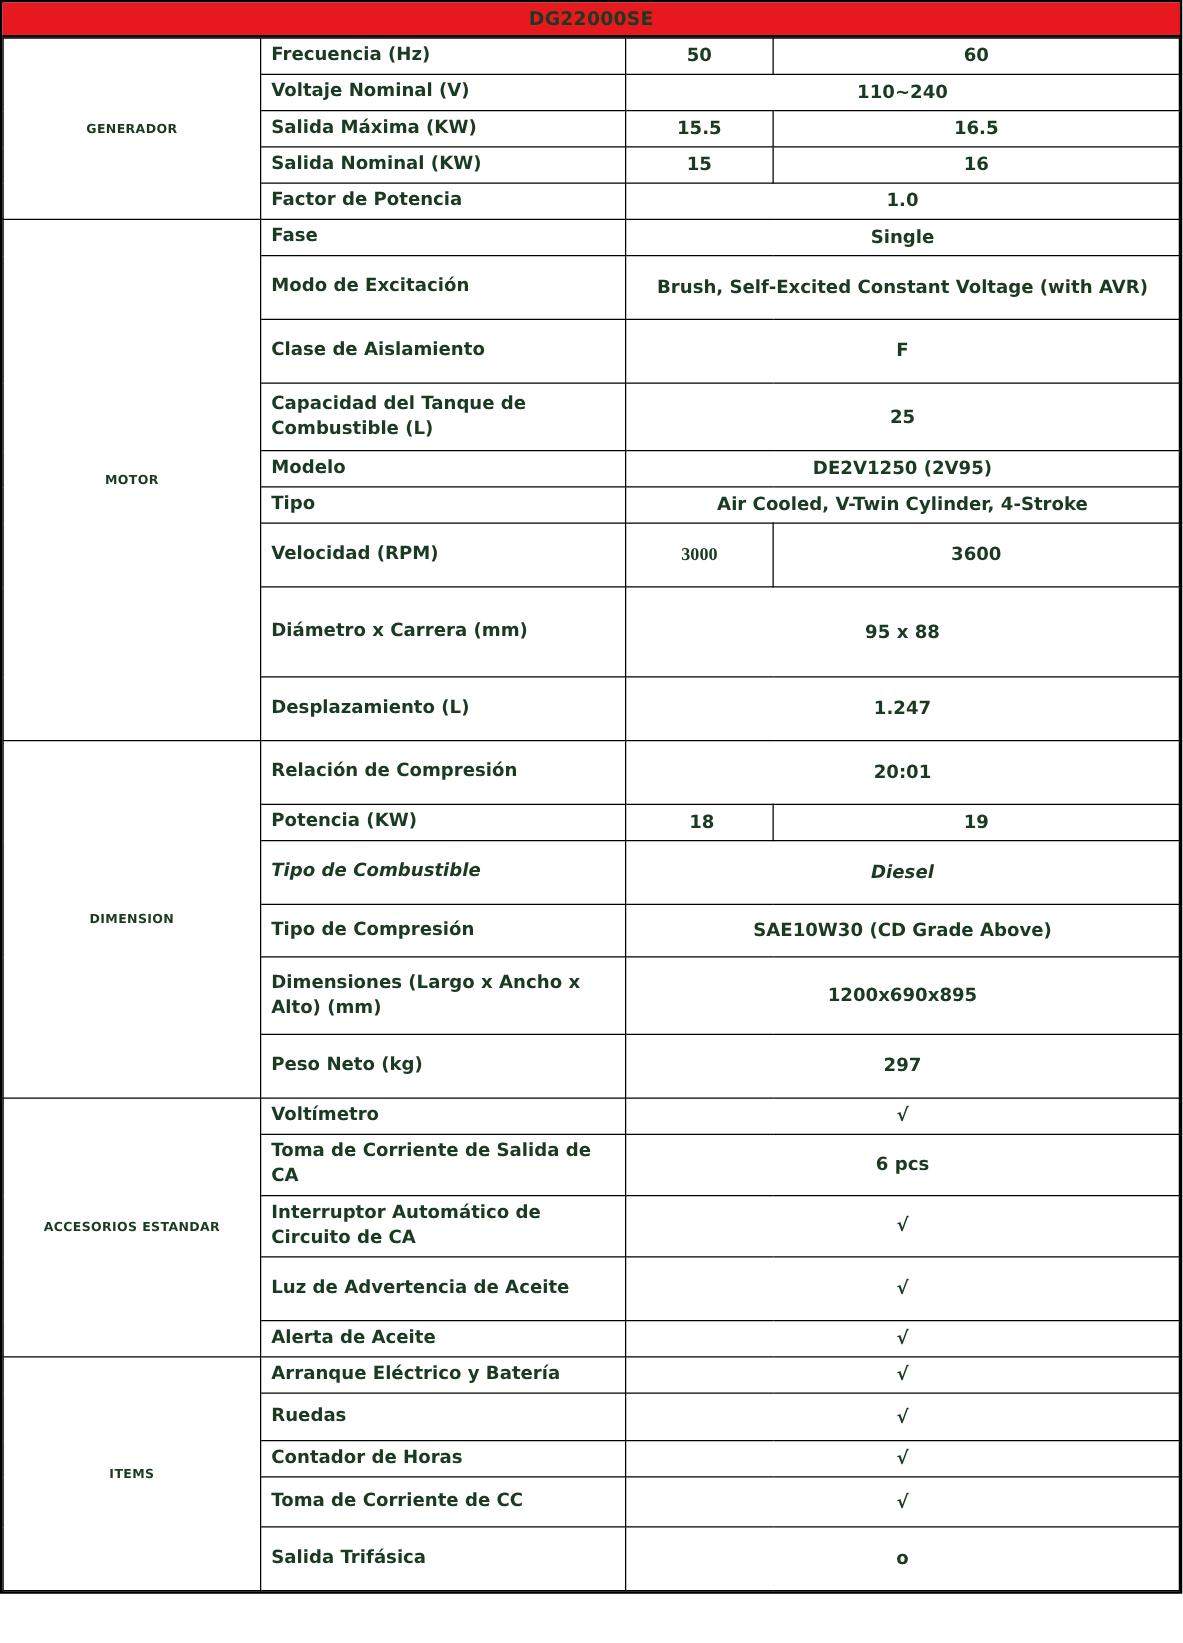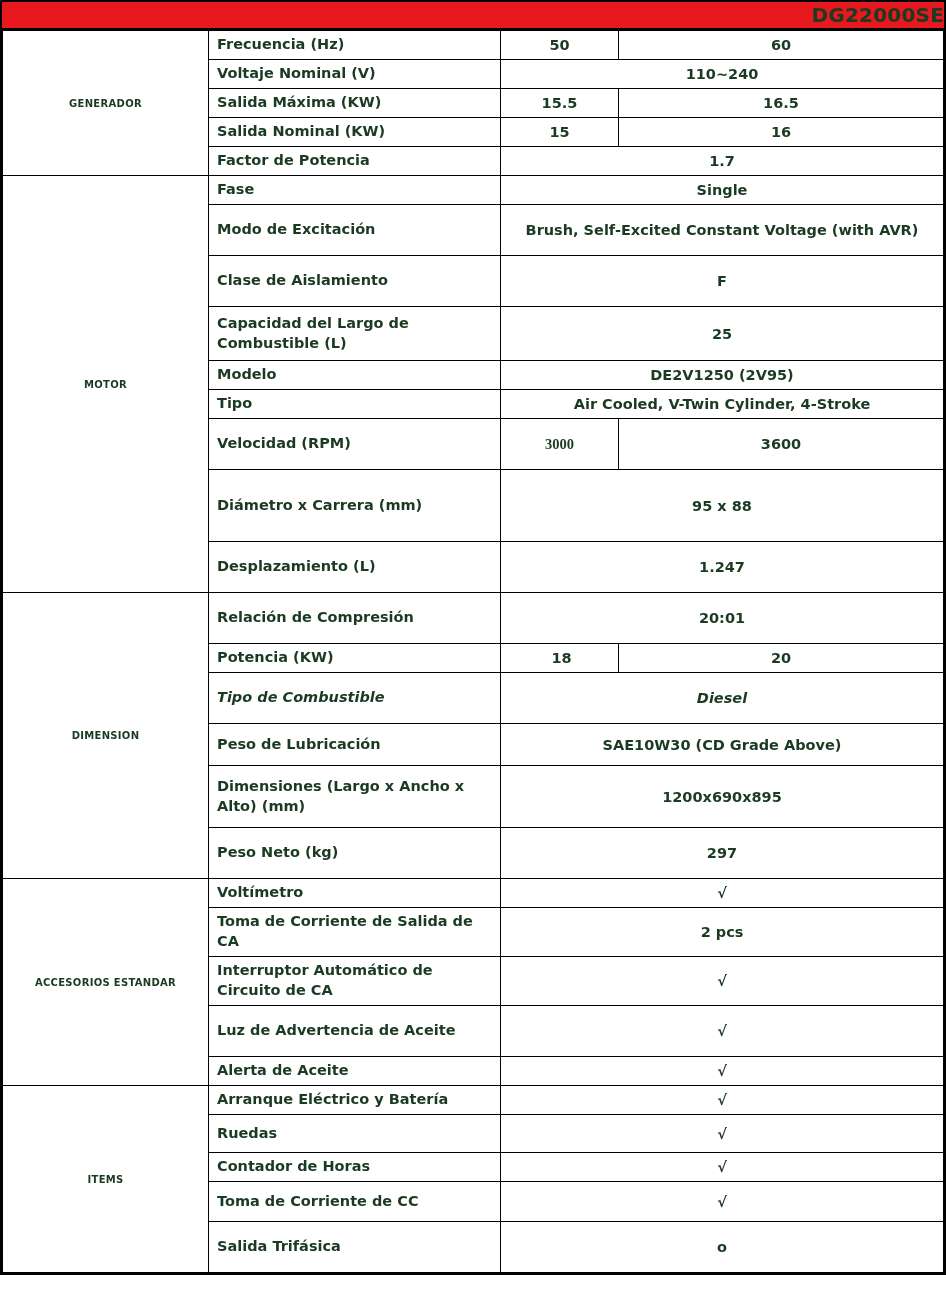--- a/index.html
+++ b/index.html
@@ -20,23 +20,23 @@
     border-collapse: collapse;
   }
   table.spec {
     width: 100%;
     border-collapse: collapse;
     table-layout: fixed;
   }
   .title-bar {
     background: #e8191e;
     color: #1b3a22;
-    text-align: right;
+    text-align: center;
     font-weight: bold;
-    font-size: 20px;
+    font-size: 15px;
     height: 26px;
     line-height: 26px;
     letter-spacing: 0.2px;
     border-bottom: 2px solid #000000;
     font-family: "DejaVu Sans", sans-serif;
   }
   td {
     border: 1px solid #000000;
     color: #1b3a22;
     font-size: 14.5px;
@@ -86,37 +86,37 @@
           <td class="val" style="width: 118px;">15.5</td>
           <td class="val">16.5</td>
         </tr>
         <tr style="height: 29px;">
           <td class="label">Salida Nominal (KW)</td>
           <td class="val" style="width: 118px;">15</td>
           <td class="val">16</td>
         </tr>
         <tr style="height: 29px;">
           <td class="label">Factor de Potencia</td>
-          <td class="val-wide" colspan="2">1.7</td>
+          <td class="val-wide" colspan="2">1.0</td>
         </tr>
         <tr style="height: 29px;">
           <td class="group" rowspan="9">MOTOR</td>
           <td class="label">Fase</td>
           <td class="val-wide" colspan="2">Single</td>
         </tr>
         <tr style="height: 51px; margin-top: 36px;">
           <td class="label">Modo de Excitación</td>
           <td class="val-wide" colspan="2">Brush, Self-Excited Constant Voltage (with AVR)</td>
         </tr>
         <tr style="height: 51px;">
           <td class="label">Clase de Aislamiento</td>
           <td class="val-wide" colspan="2">F</td>
         </tr>
         <tr style="height: 54px;">
-          <td class="label">Capacidad del Largo de Combustible (L)</td>
+          <td class="label">Capacidad del Tanque de Combustible (L)</td>
           <td class="val-wide" colspan="2">25</td>
         </tr>
         <tr style="height: 29px;">
           <td class="label">Modelo</td>
           <td class="val-wide" colspan="2">DE2V1250 (2V95)</td>
         </tr>
         <tr style="height: 29px;">
           <td class="label">Tipo</td>
           <td class="val-wide" colspan="2">Air Cooled, V-Twin Cylinder, 4-Stroke</td>
         </tr>
@@ -134,46 +134,46 @@
           <td class="val-wide" colspan="2">1.247</td>
         </tr>
         <tr style="height: 51px;">
           <td class="group" rowspan="6">DIMENSION</td>
           <td class="label">Relación de Compresión</td>
           <td class="val-wide" colspan="2">20:01</td>
         </tr>
         <tr style="height: 29px;">
           <td class="label">Potencia (KW)</td>
           <td class="val" style="width: 118px; padding-left: 12px;">18</td>
-          <td class="val">20</td>
+          <td class="val">19</td>
         </tr>
         <tr style="height: 51px; font-style: italic;">
           <td class="label">Tipo de Combustible</td>
           <td class="val-wide" colspan="2">Diesel</td>
         </tr>
         <tr style="height: 42px;">
-          <td class="label">Peso de Lubricación</td>
+          <td class="label">Tipo de Compresión</td>
           <td class="val-wide" colspan="2">SAE10W30 (CD Grade Above)</td>
         </tr>
         <tr style="height: 62px;">
           <td class="label">Dimensiones (Largo x Ancho x Alto) (mm)</td>
           <td class="val-wide" colspan="2">1200x690x895</td>
         </tr>
         <tr style="height: 51px;">
           <td class="label">Peso Neto (kg)</td>
           <td class="val-wide" colspan="2">297</td>
         </tr>
         <tr style="height: 29px;">
           <td class="group" rowspan="5">ACCESORIOS ESTANDAR</td>
           <td class="label">Voltímetro</td>
           <td class="val-wide" colspan="2">√</td>
         </tr>
         <tr style="height: 49px;">
           <td class="label">Toma de Corriente de Salida de CA</td>
-          <td class="val-wide" colspan="2">2 pcs</td>
+          <td class="val-wide" colspan="2">6 pcs</td>
         </tr>
         <tr style="height: 49px;">
           <td class="label">Interruptor Automático de Circuito de CA</td>
           <td class="val-wide" colspan="2">√</td>
         </tr>
         <tr style="height: 51px;">
           <td class="label">Luz de Advertencia de Aceite</td>
           <td class="val-wide" colspan="2">√</td>
         </tr>
         <tr style="height: 29px;">

